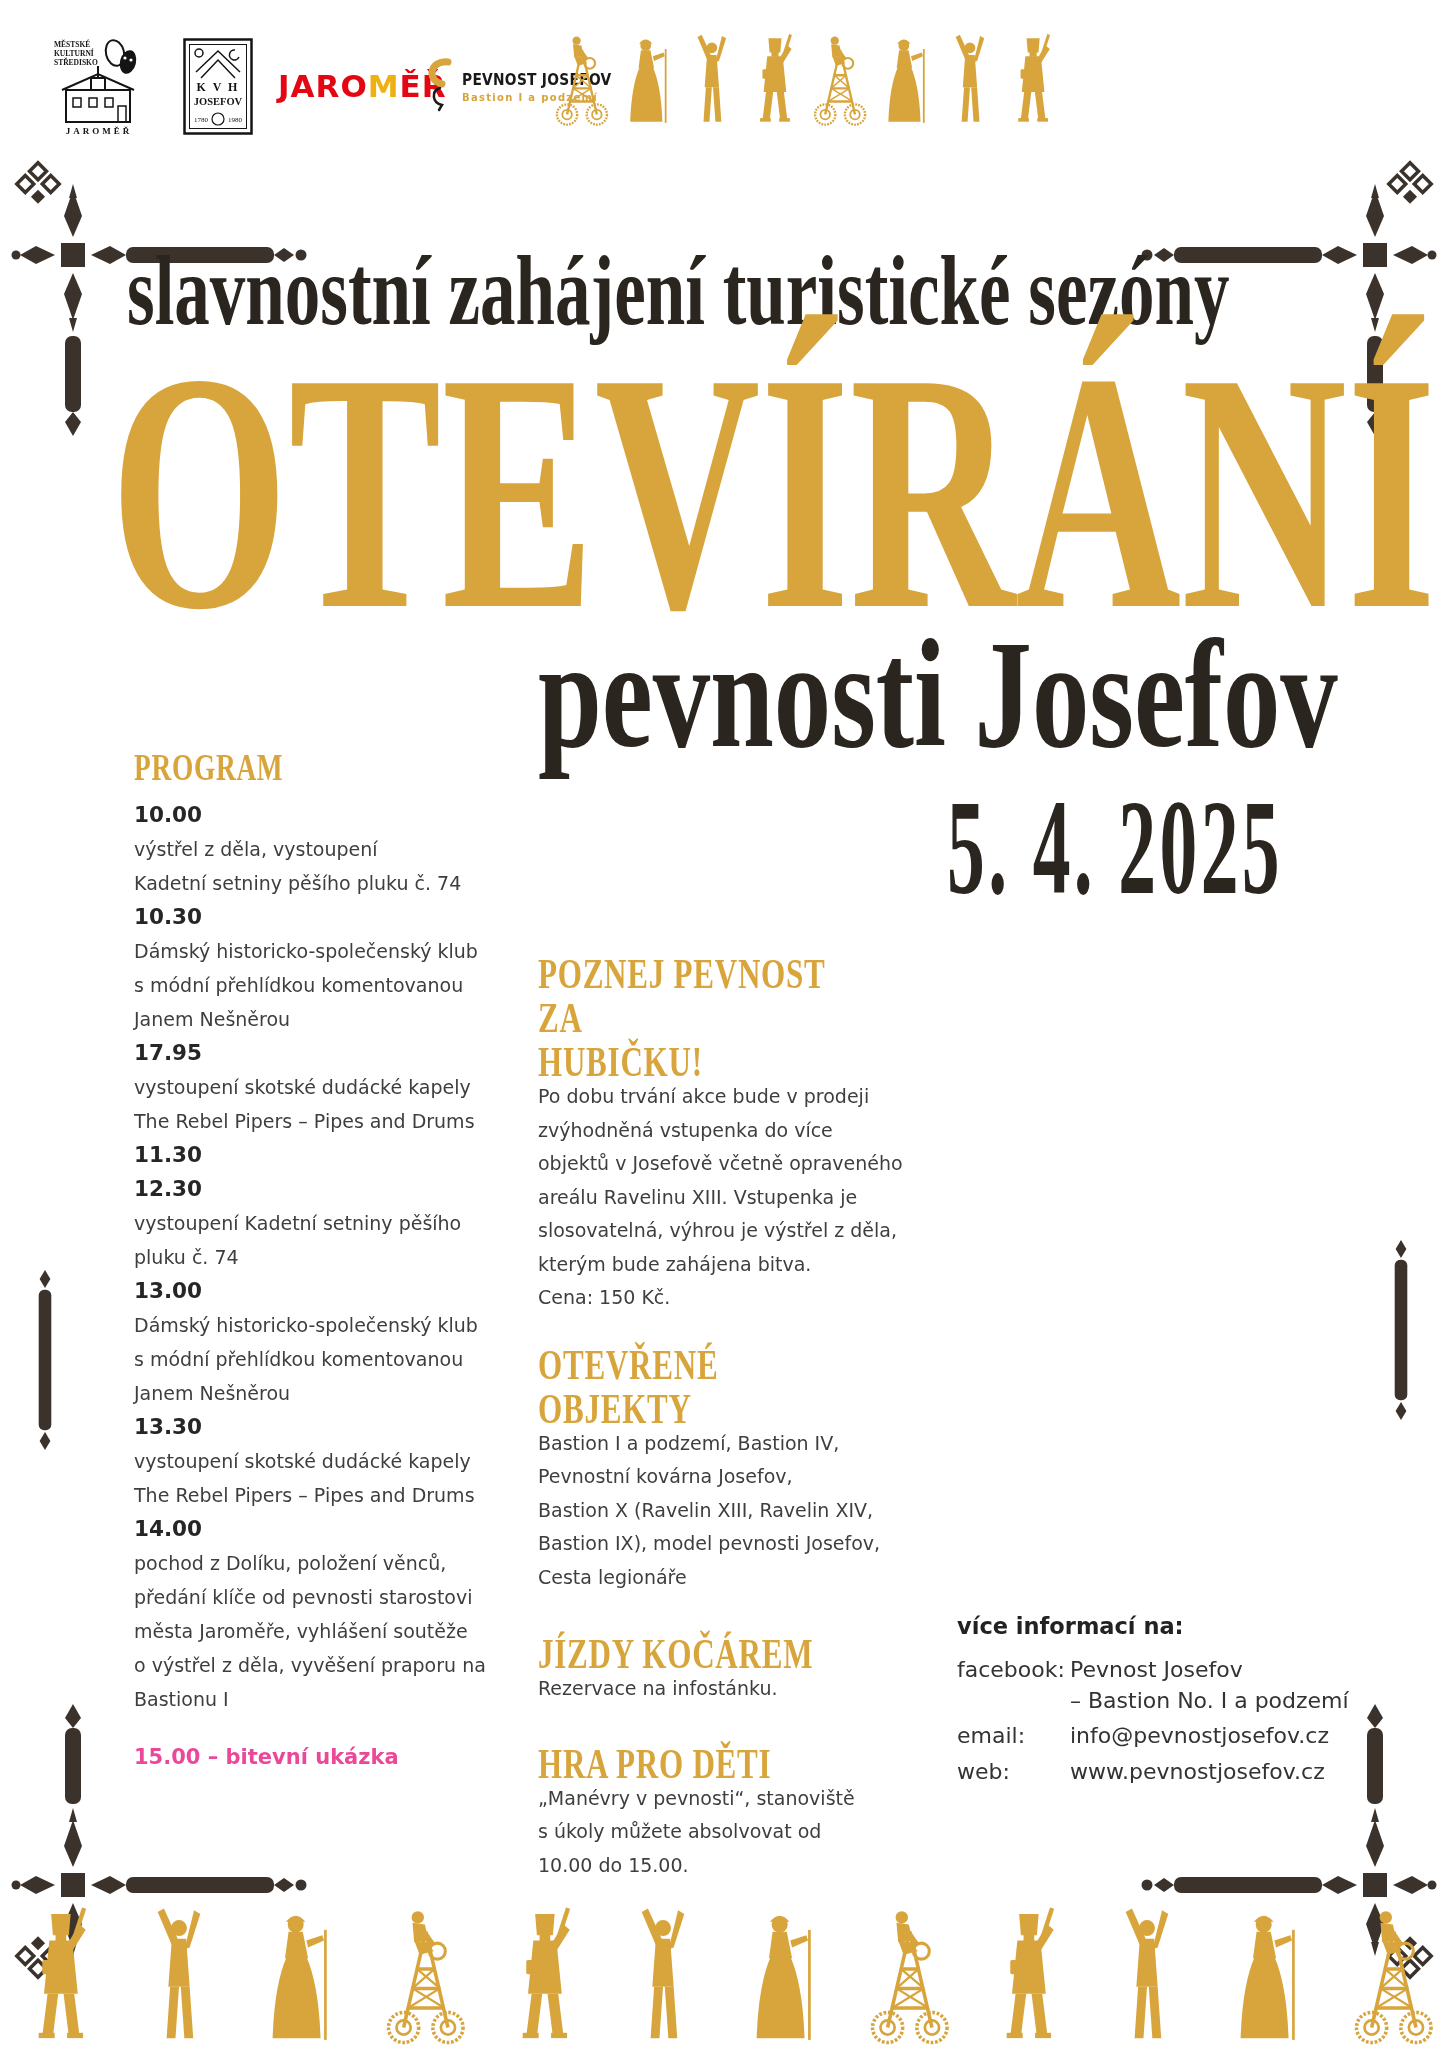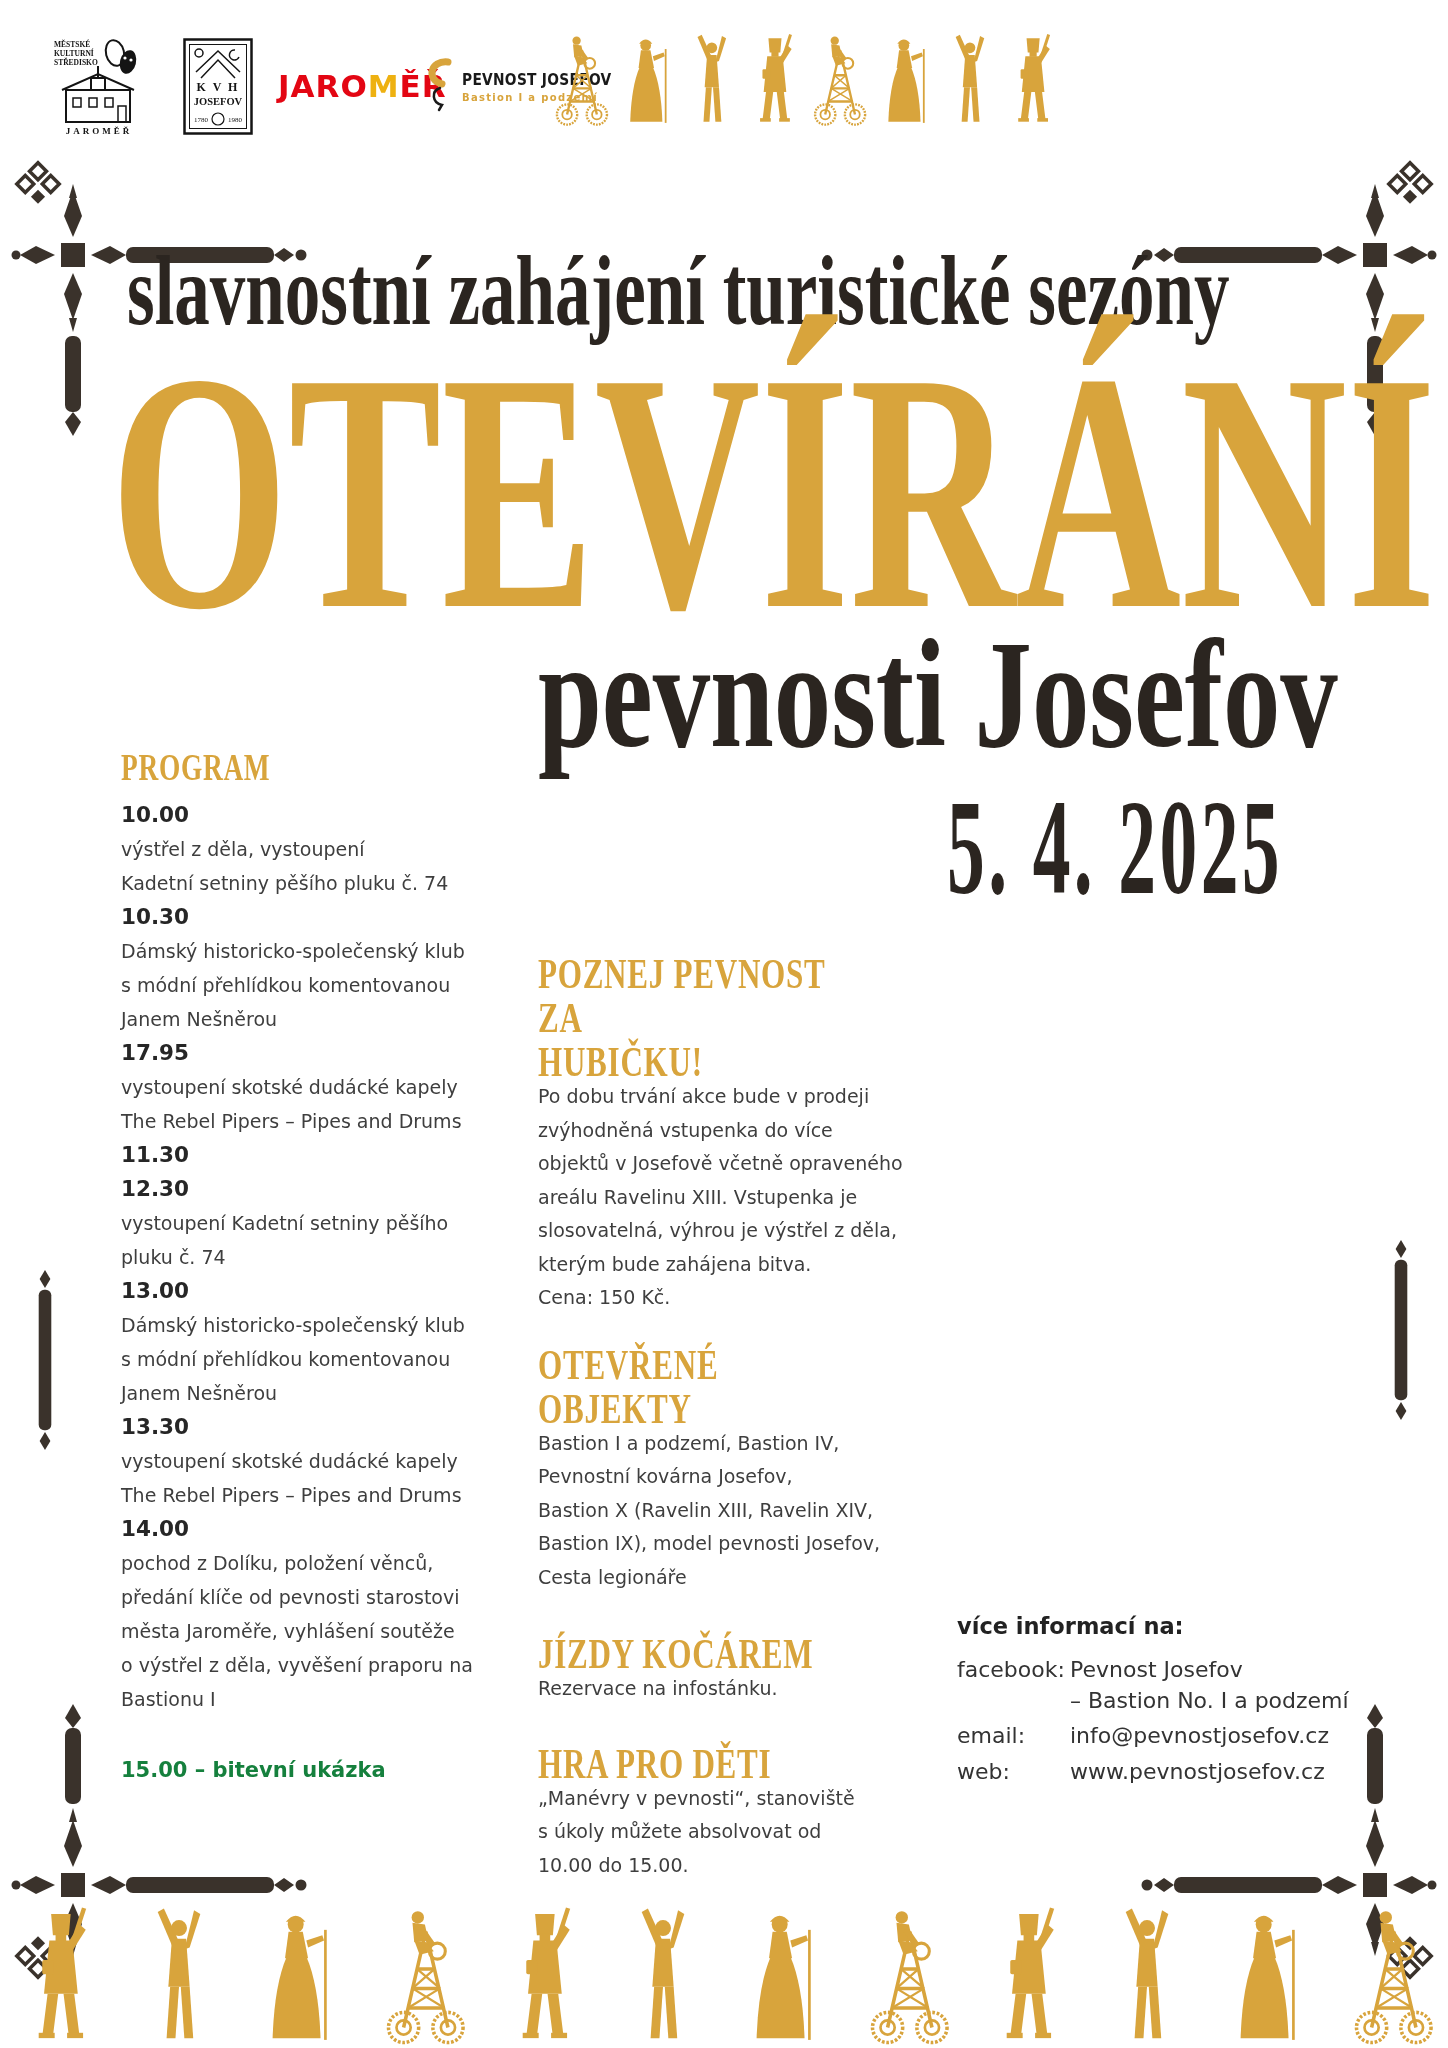--- a/index.html
+++ b/index.html
@@ -14,26 +14,26 @@
   .display{position:absolute;white-space:nowrap;transform-origin:left top;
            font-family:"Liberation Serif","DejaVu Serif",serif;font-weight:700;color:var(--ink);line-height:1;}
   .t-sub {left:127px; top:241px; font-size:100px; transform:scaleX(0.71);}
   .t-main{left:110px; top:322px; font-size:340px; transform:scaleX(0.675); color:var(--gold);}
   .t-sec {left:538px; top:617px; font-size:155px; transform:scaleX(0.74);}
   .t-date{left:947px; top:780px; font-size:135px; transform:scaleX(0.56); letter-spacing:6px;}
   
   .ghead{font-family:"Liberation Serif","DejaVu Serif",serif;font-weight:700;color:var(--gold);
          letter-spacing:1px;transform:scaleX(0.74);transform-origin:left top;white-space:pre-line;}
   
-  .prog-col{position:absolute;left:121px;top:746px;width:370px;}
+  .prog-col{position:absolute;left:134px;top:746px;width:370px;}
   .prog-col .ghead{font-size:38px;line-height:42px;transform:scaleX(0.72);}
   .prog-items{margin-top:10px;}
   .prog-time{font-size:21.5px;font-weight:700;color:#262626;line-height:34px;}
   .prog-desc{font-size:19px;color:var(--body);line-height:34px;white-space:pre-line;}
-  .prog-finale{margin-top:37px;font-size:21px;font-weight:700;color:#15803d;line-height:34px;}
+  .prog-finale{margin-top:24px;font-size:21px;font-weight:700;color:#ec4899;line-height:34px;}
   
   .mid-col{position:absolute;left:538px;top:952px;width:420px;}
   .mid-col .ghead{font-size:42px;line-height:44px;}
   .sec-body{font-size:19px;line-height:33.5px;color:var(--body);white-space:pre-line;margin-top:-4px;}
   .s2{margin-top:28px;} .s3{margin-top:38px;} .s4{margin-top:36px;}
   
   .contact{position:absolute;left:957px;top:1612px;width:420px;color:#333;}
   .contact-head{font-size:22.5px;font-weight:700;color:#222;line-height:28px;}
   .crow{display:flex;line-height:31px;font-size:22px;margin-top:5px;}
   .crow.r1{margin-top:14px;} .crow.r2{margin-top:4px;}

